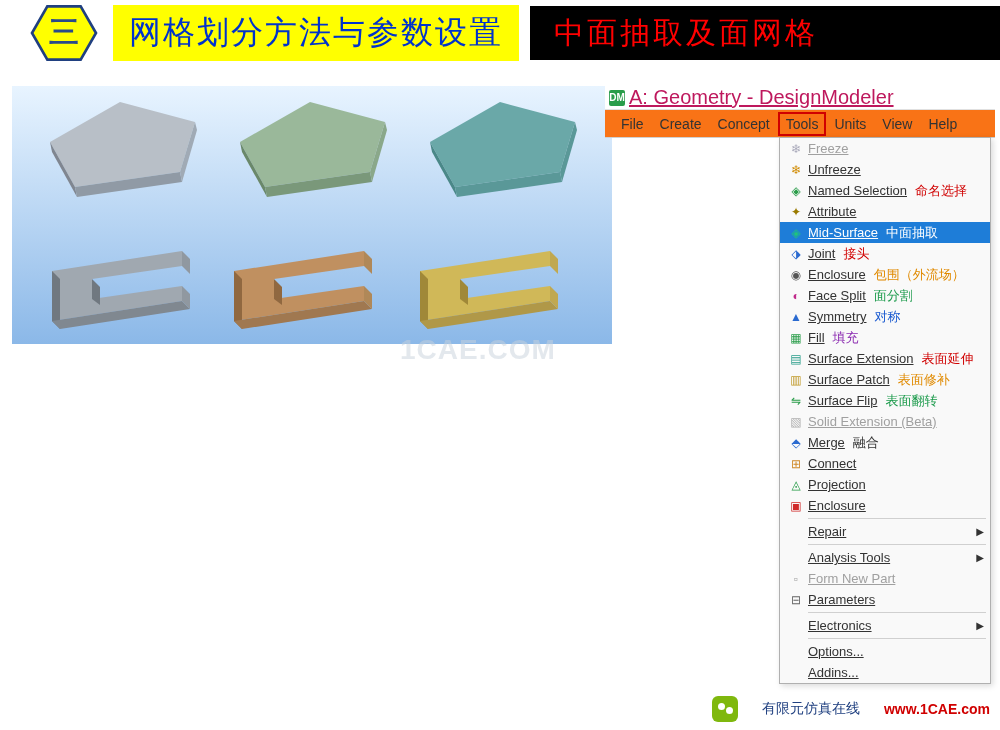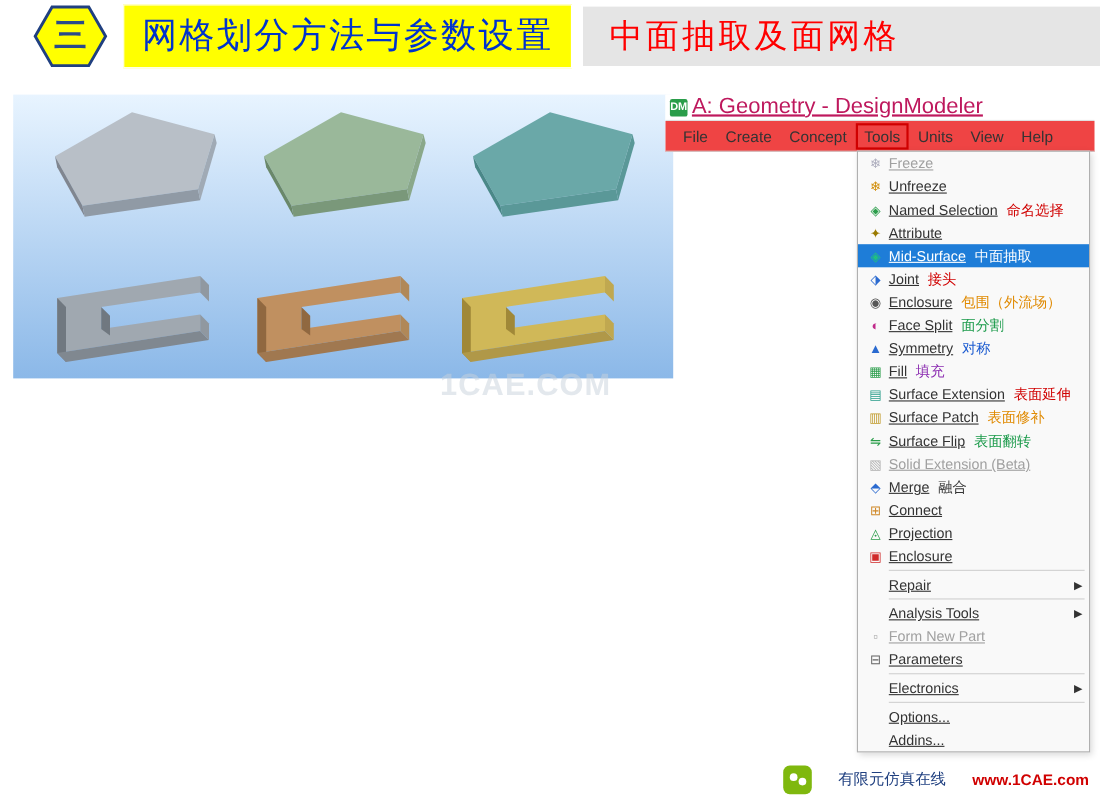--- a/index.html
+++ b/index.html
@@ -42,21 +42,21 @@
     border: 1px solid #fff;
   }
   .title-box span {
     font-size: 32px;
     color: #0033cc;
     letter-spacing: 2px;
   }
   .subtitle-box {
     margin-left: 10px;
     flex: 1;
-    background: #e5e5e5;
+    background: #000000;
     height: 54px;
     display: flex;
     align-items: center;
     padding-left: 24px;
   }
   .subtitle-box span {
     font-size: 30px;
     color: #ff0000;
     font-family: "KaiTi", "STKaiti", serif;
     letter-spacing: 3px;
@@ -102,21 +102,21 @@
     margin-right: 4px;
     border-radius: 2px;
   }
   .dm-title { color: #be185d; font-size: 20px; text-decoration: underline; }
   .dm-menubar {
     height: 28px;
     display: flex;
     align-items: center;
     padding-left: 8px;
     border-bottom: 1px solid #d0d0d0;
-    background: #ef4444;
+    background: #f97316;
     gap: 0;
     font-size: 14px;
     color: #333;
   }
   .dm-menubar span { padding: 4px 8px; cursor: default; }
   .dm-menubar .hl {
     border: 2px solid #d00000;
     padding: 2px 6px;
   }
 

